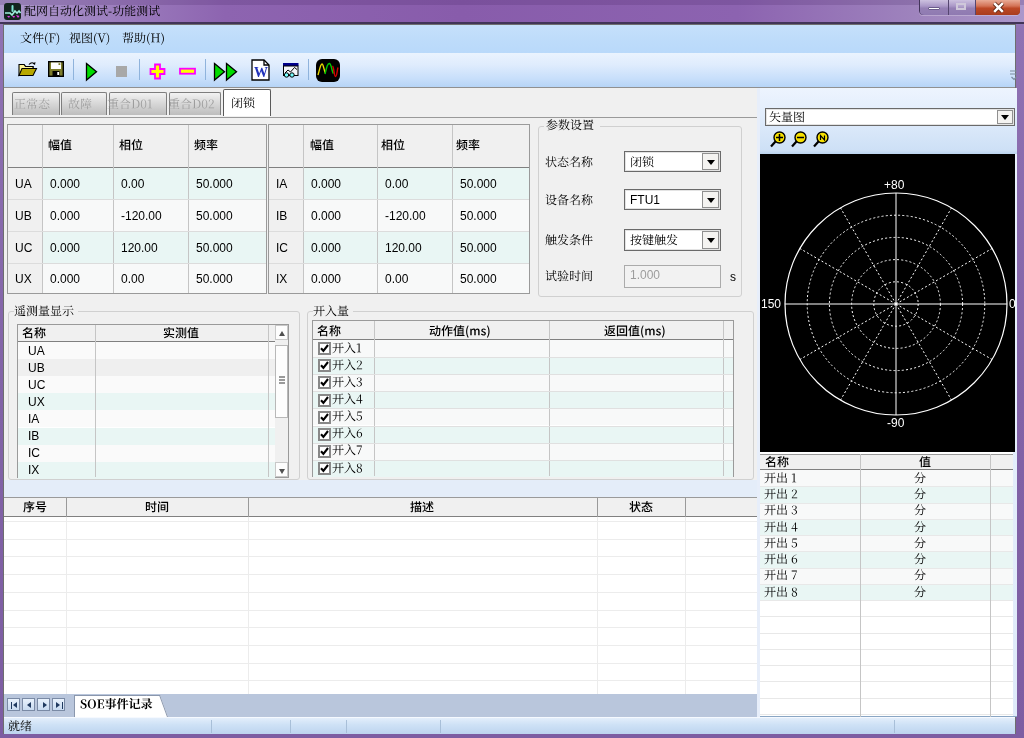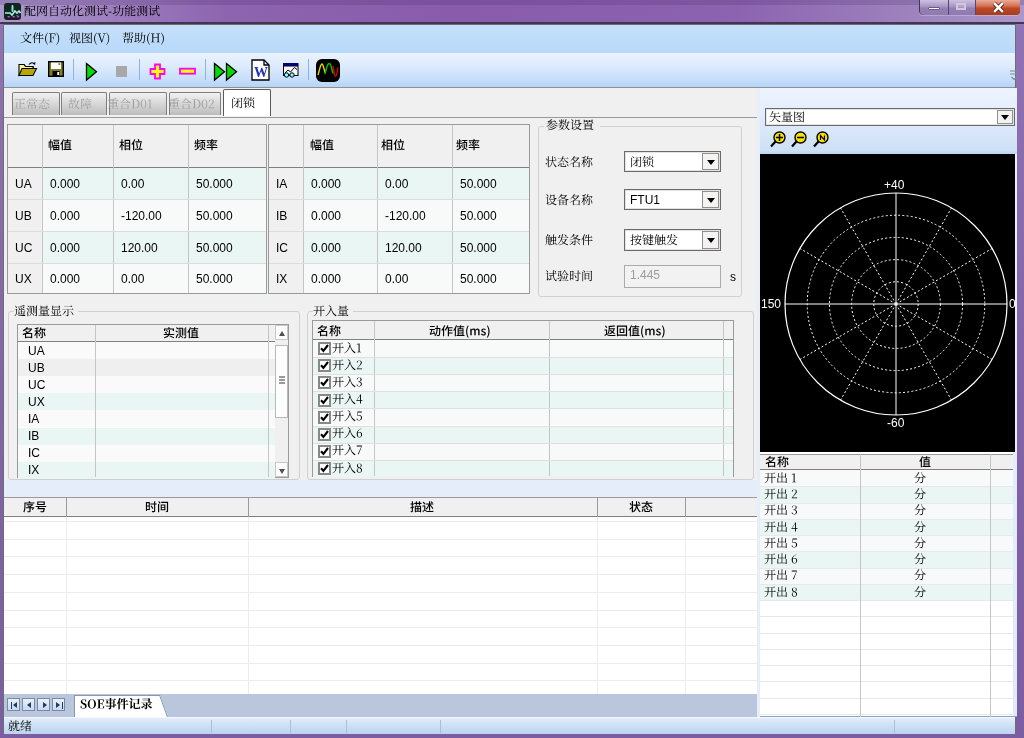--- a/index.html
+++ b/index.html
@@ -213,21 +213,21 @@
 <div class="combo" style="left:620px;top:63px;width:97px;height:21px">
           <div class="cbtn"></div>
         </div>
 <div class="combo" style="left:620px;top:101px;width:97px;height:21px">
           <div class="cbtn"></div>
         </div>
 <div class="combo" style="left:620px;top:141px;width:97px;height:22px">
           <div class="cbtn"></div>
         </div>
 <div class="abs" style="left:620px;top:176.5px;width:97px;height:23px;background:#f2f2f2;border:1px solid #ababab"></div>
-<div class="txt" style="left:626px;top:180px;color:#9c9c9c">1.445</div>
+<div class="txt" style="left:626px;top:180px;color:#9c9c9c">1.000</div>
 <div class="txt" style="left:726px;top:182px">s</div>
 <div class="txt" style="left:623px;top:67px">&nbsp;</div>
 <div class="txt" style="left:626px;top:105px">FTU1</div>
 
 <div class="gbox" style="left:4px;top:223px;width:292px;height:169px"></div>
 <div class="abs" style="left:10px;top:216px;width:64px;height:14px;background:#f0f0f0"></div>
 <div class="grid" style="left:13px;top:236px;width:272px;height:154px">
  <div class="hdr" style="left:0;top:0;width:270px;height:17px"></div>
  <div class="dk" style="position:absolute;left:0;top:16px;width:270px;height:1px"></div>
  <div class="cline" style="left:77px;top:0;width:1px;height:152px"></div>
@@ -407,24 +407,24 @@
   <path d="M136 150L232.1 94.5" stroke-dasharray="2 2.2"></path>
               <path d="M136 150L191.5 53.9" stroke-dasharray="2 2.2"></path>
               <path d="M136 150L80.5 53.9" stroke-dasharray="2 2.2"></path>
               <path d="M136 150L39.9 94.5" stroke-dasharray="2 2.2"></path>
               <path d="M136 150L39.9 205.5" stroke-dasharray="2 2.2"></path>
               <path d="M136 150L80.5 246.1" stroke-dasharray="2 2.2"></path>
               <path d="M136 150L191.5 246.1" stroke-dasharray="2 2.2"></path>
               <path d="M136 150L232.1 205.5" stroke-dasharray="2 2.2"></path>
  </g>
 </svg>
-<div class="txt" style="left:124px;top:24px;color:#fff">+40</div>
+<div class="txt" style="left:124px;top:24px;color:#fff">+80</div>
 <div class="txt" style="left:1px;top:143px;color:#fff">150</div>
 <div class="txt" style="left:249px;top:143px;color:#fff">0</div>
-<div class="txt" style="left:127px;top:262px;color:#fff">-60</div>
+<div class="txt" style="left:127px;top:262px;color:#fff">-90</div>
 </div>
 
 <div class="abs" style="left:0;top:364px;width:253px;height:265px;background:#fff">
  <div class="hdr" style="left:0;top:2px;width:253px;height:16px;border-top:1px solid #9a9a9a;border-bottom:1px solid #808080"></div>
  <div class="cline" style="left:100px;top:2px;width:1px;height:263px"></div>
  <div class="cline" style="left:230px;top:2px;width:1px;height:263px"></div>
  <div class="cell" style="left:0;top:18.00px;width:253px;height:16.25px;background:#f8f9f9"></div>
 <div class="cell" style="left:0;top:34.25px;width:253px;height:16.25px;background:#e9f6f4"></div>
 <div class="cell" style="left:0;top:50.50px;width:253px;height:16.25px;background:#f8f9f9"></div>
 <div class="cell" style="left:0;top:66.75px;width:253px;height:16.25px;background:#e9f6f4"></div>

